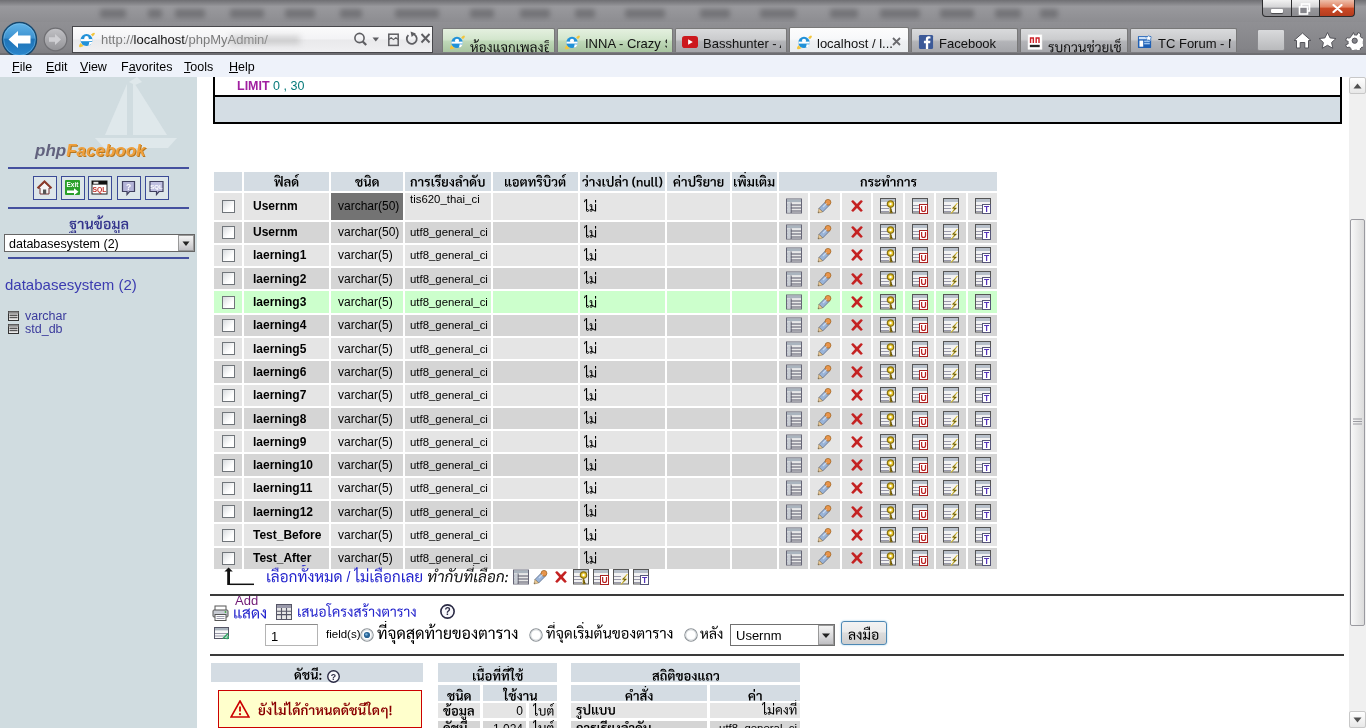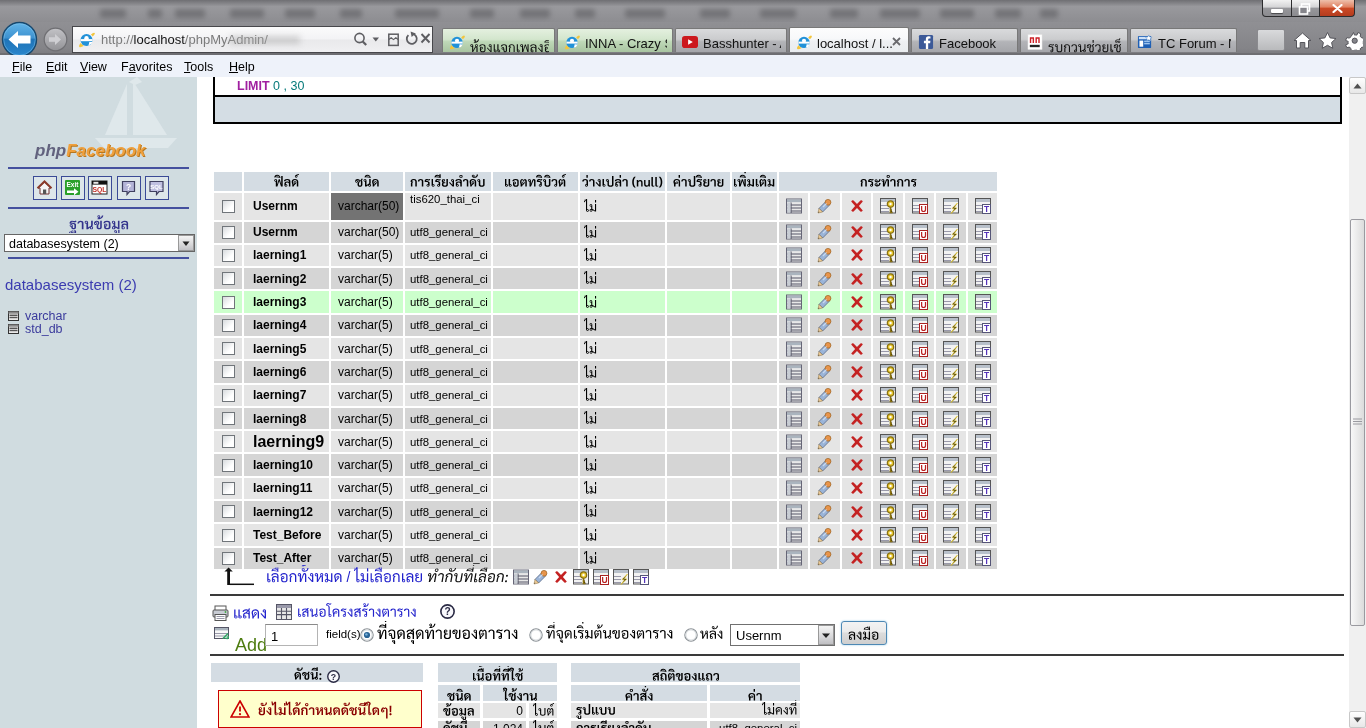--- a/index.html
+++ b/index.html
@@ -724,21 +724,21 @@
               <use href="#ic_index"></use>
             </svg></td>
           <td style="background:#d5d5d5;padding:0;text-align:center;line-height:0"><svg style="vertical-align:middle" width="16" height="16" viewBox="0 0 16 16">
               <use href="#ic_ftext"></use>
             </svg></td>
         </tr>
         <tr>
           <td style="height:21.3px;background:#e5e5e5;padding:0">
             <div style="width:13px;height:13px;background:linear-gradient(135deg,#d8dbde,#ffffff 65%);border:1px solid #70757a;margin:0 0 0 8px"></div>
           </td>
-          <td style="background:#e5e5e5;padding:0 0 0 9px;font-size:16px;font-weight:bold;color:#000">laerning9</td>
+          <td style="background:#e5e5e5;padding:0 0 0 9px;font-size:12px;font-weight:bold;color:#000">laerning9</td>
           <td style="background:#e5e5e5;padding:0 0 0 7px;font-size:12px;color:#000">varchar(5)</td>
           <td style="background:#e5e5e5;padding:0 0 0 5px;font-size:11.4px;color:#000">utf8_general_ci</td>
           <td style="background:#e5e5e5"></td>
           <td style="background:#e5e5e5;padding:0 0 0 4px;line-height:0"><svg style="vertical-align:-3.9px;" width="13.1" height="18.5" viewBox="0 -14.6 13.1 18.5">
               <use href="#t7" fill="#000"></use>
             </svg></td>
           <td style="background:#e5e5e5"></td>
           <td style="background:#e5e5e5"></td>
           <td style="background:#e5e5e5;padding:0;text-align:center;line-height:0"><svg style="vertical-align:middle" width="16" height="16" viewBox="0 0 16 16">
               <use href="#ic_browse"></use>
@@ -976,21 +976,21 @@
     </svg>
     <div class="abs ln0" style="left:297px;top:601px"><svg style="vertical-align:-4.2px;" width="119.7" height="19.9" viewBox="0 -15.7 119.7 19.9">
         <use href="#t20" fill="#2222cc"></use>
       </svg></div>
     <svg class="abs" style="left:440px;top:604px" width="15" height="15" viewBox="0 0 14 14">
       <use href="#ic_help"></use>
     </svg>
     <svg class="abs" style="left:214px;top:625px" width="15" height="16" viewBox="0 0 15 15">
       <use href="#ic_insrow"></use>
     </svg>
-    <div class="abs" style="left:235px;top:635px;font-size:18px;color:#4d7c0f">Add</div>
+    <div class="abs" style="left:235px;top:593px;font-size:13px;color:#701a75">Add</div>
     <div class="abs" style="left:265px;top:624px;width:53px;height:22px;background:#fff;border:1px solid #b4b4b4;border-top-color:#8a8a8a"></div>
     <div class="abs" style="left:271px;top:629px;font-size:13px;color:#000">1</div>
     <div class="abs" style="left:326px;top:628px;font-size:11.5px;color:#000">field(s)</div>
     <svg class="abs" style="left:360px;top:628px" width="14" height="14" viewBox="0 0 14 14">
       <circle cx="7" cy="7" r="6.2" fill="#f4f4f4" stroke="#8a9095" stroke-width="1.1"></circle>
       <circle cx="7" cy="7" r="5.1" fill="#fff" stroke="#d8dcdf" stroke-width="1"></circle>
       <circle cx="7" cy="7" r="3.1" fill="#2a6496"></circle>
       <circle cx="6.4" cy="6.4" r="1.2" fill="#7ab4dc"></circle>
     </svg>
     <div class="abs ln0" style="left:377px;top:621px"><svg style="vertical-align:-4.8px;" width="141.5" height="22.7" viewBox="0 -17.9 141.5 22.7">

